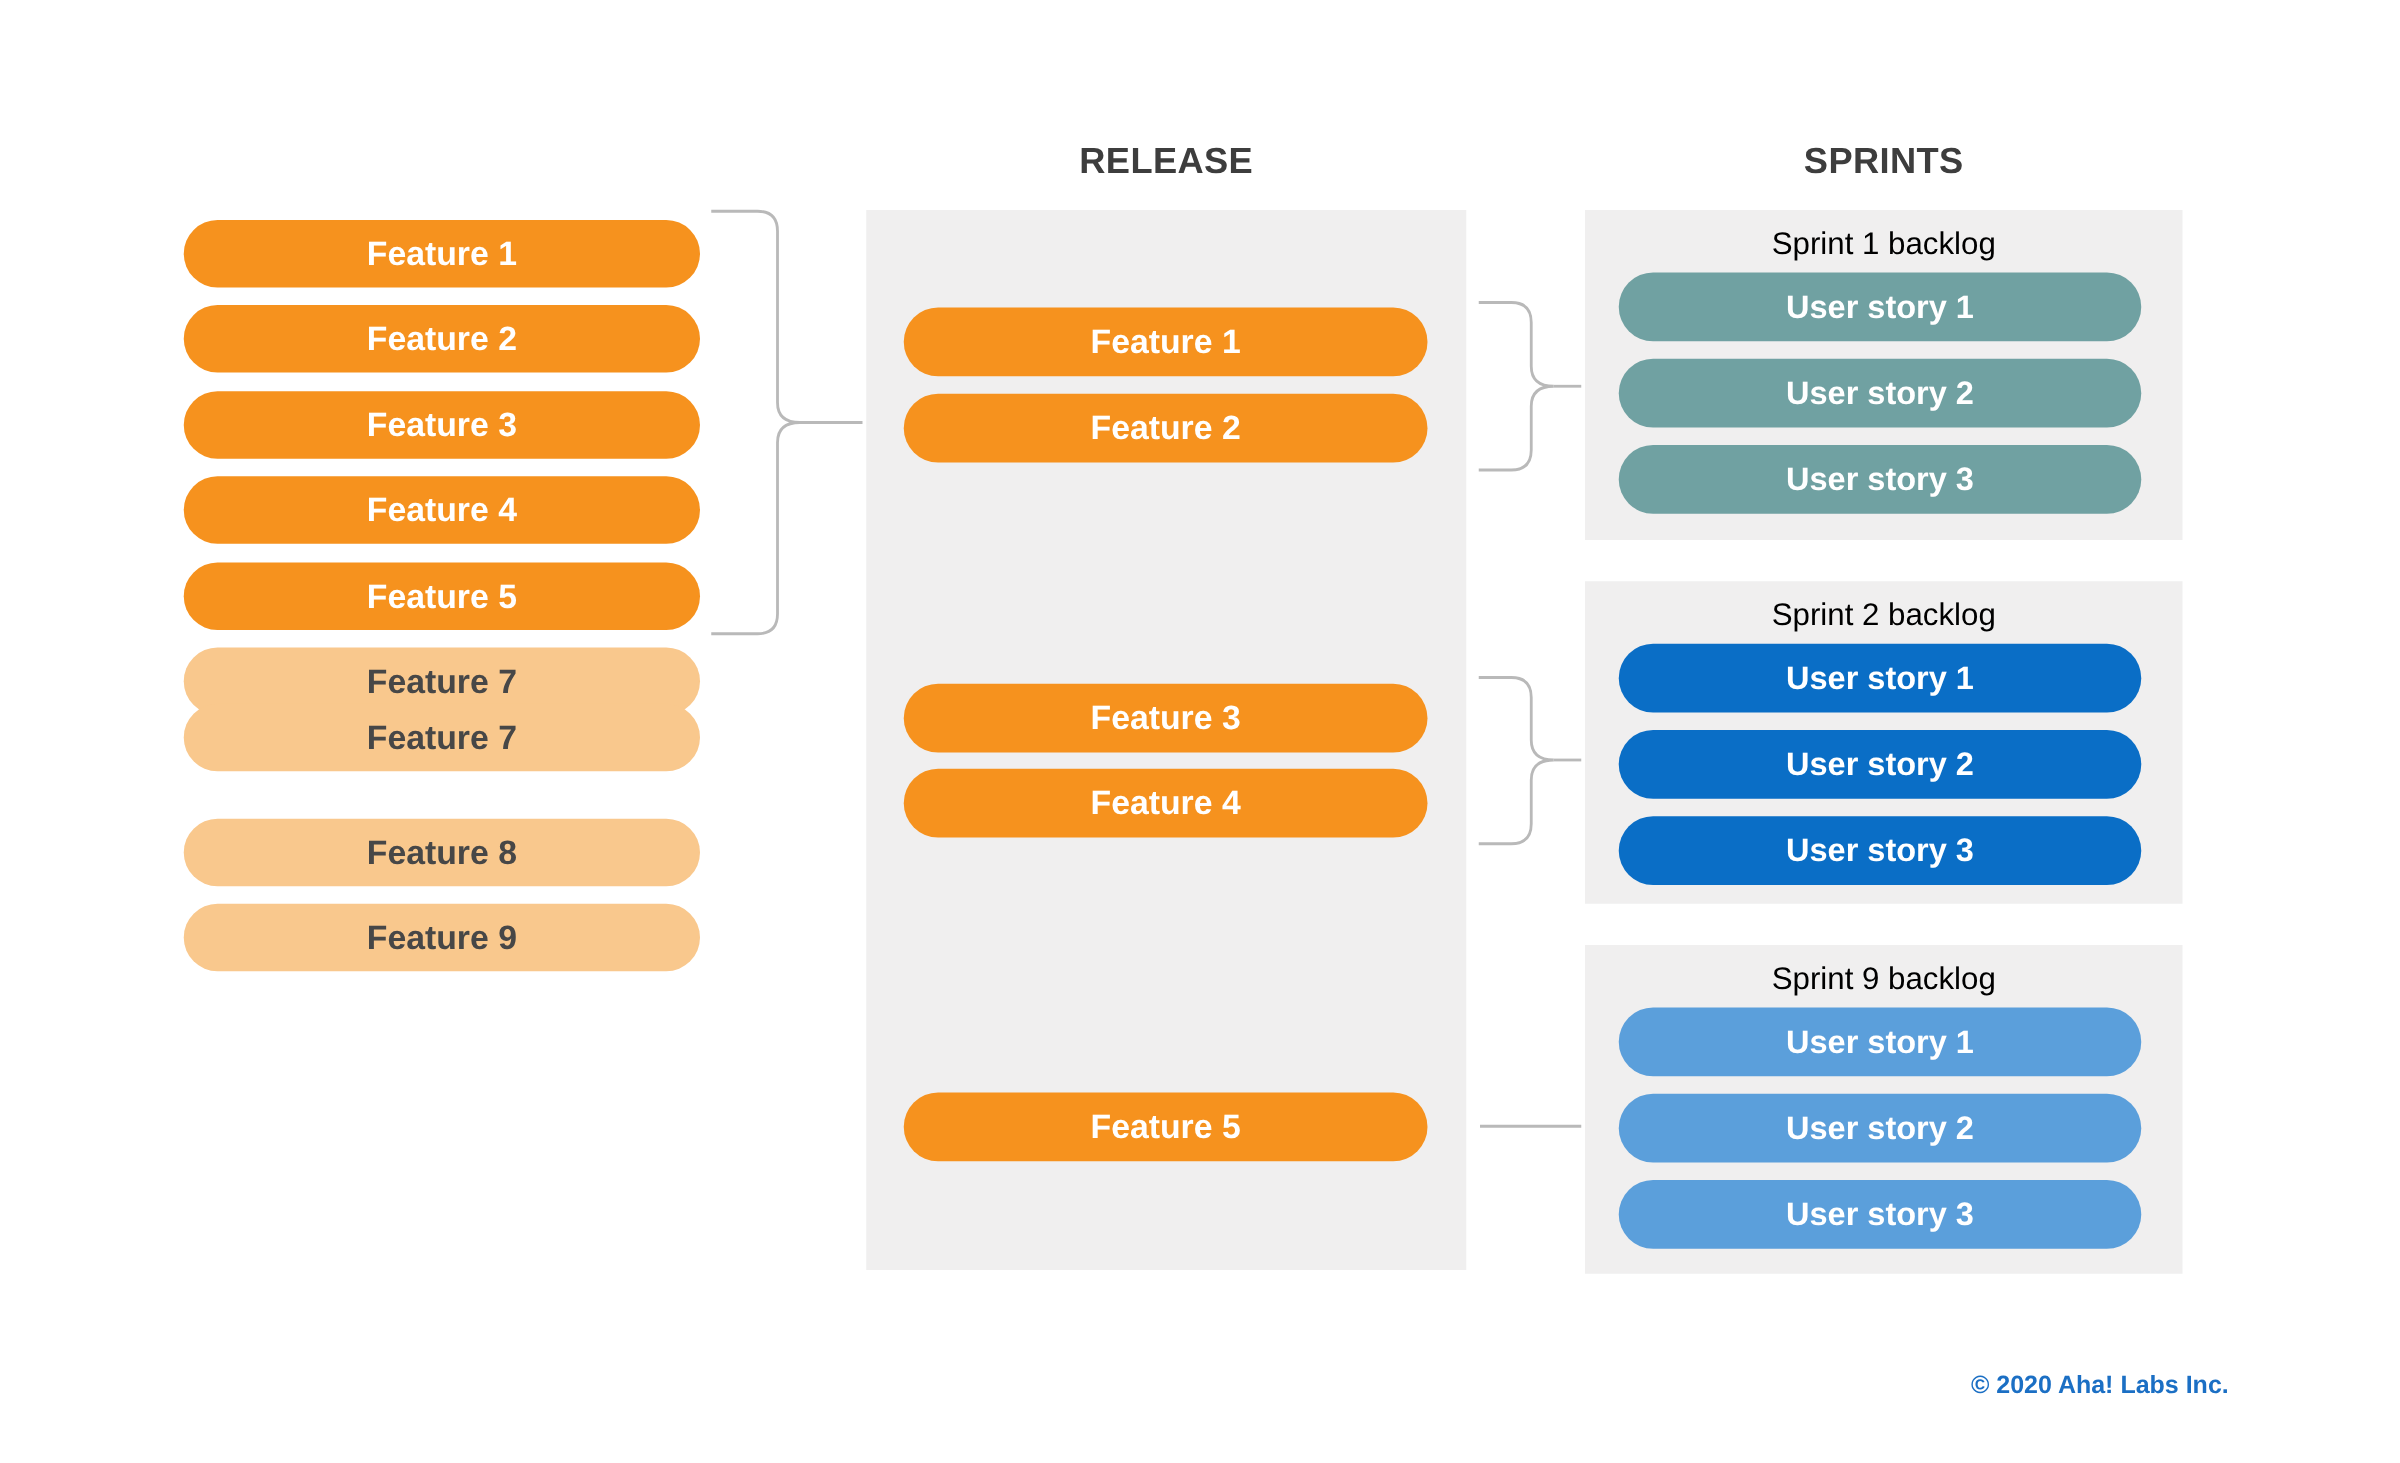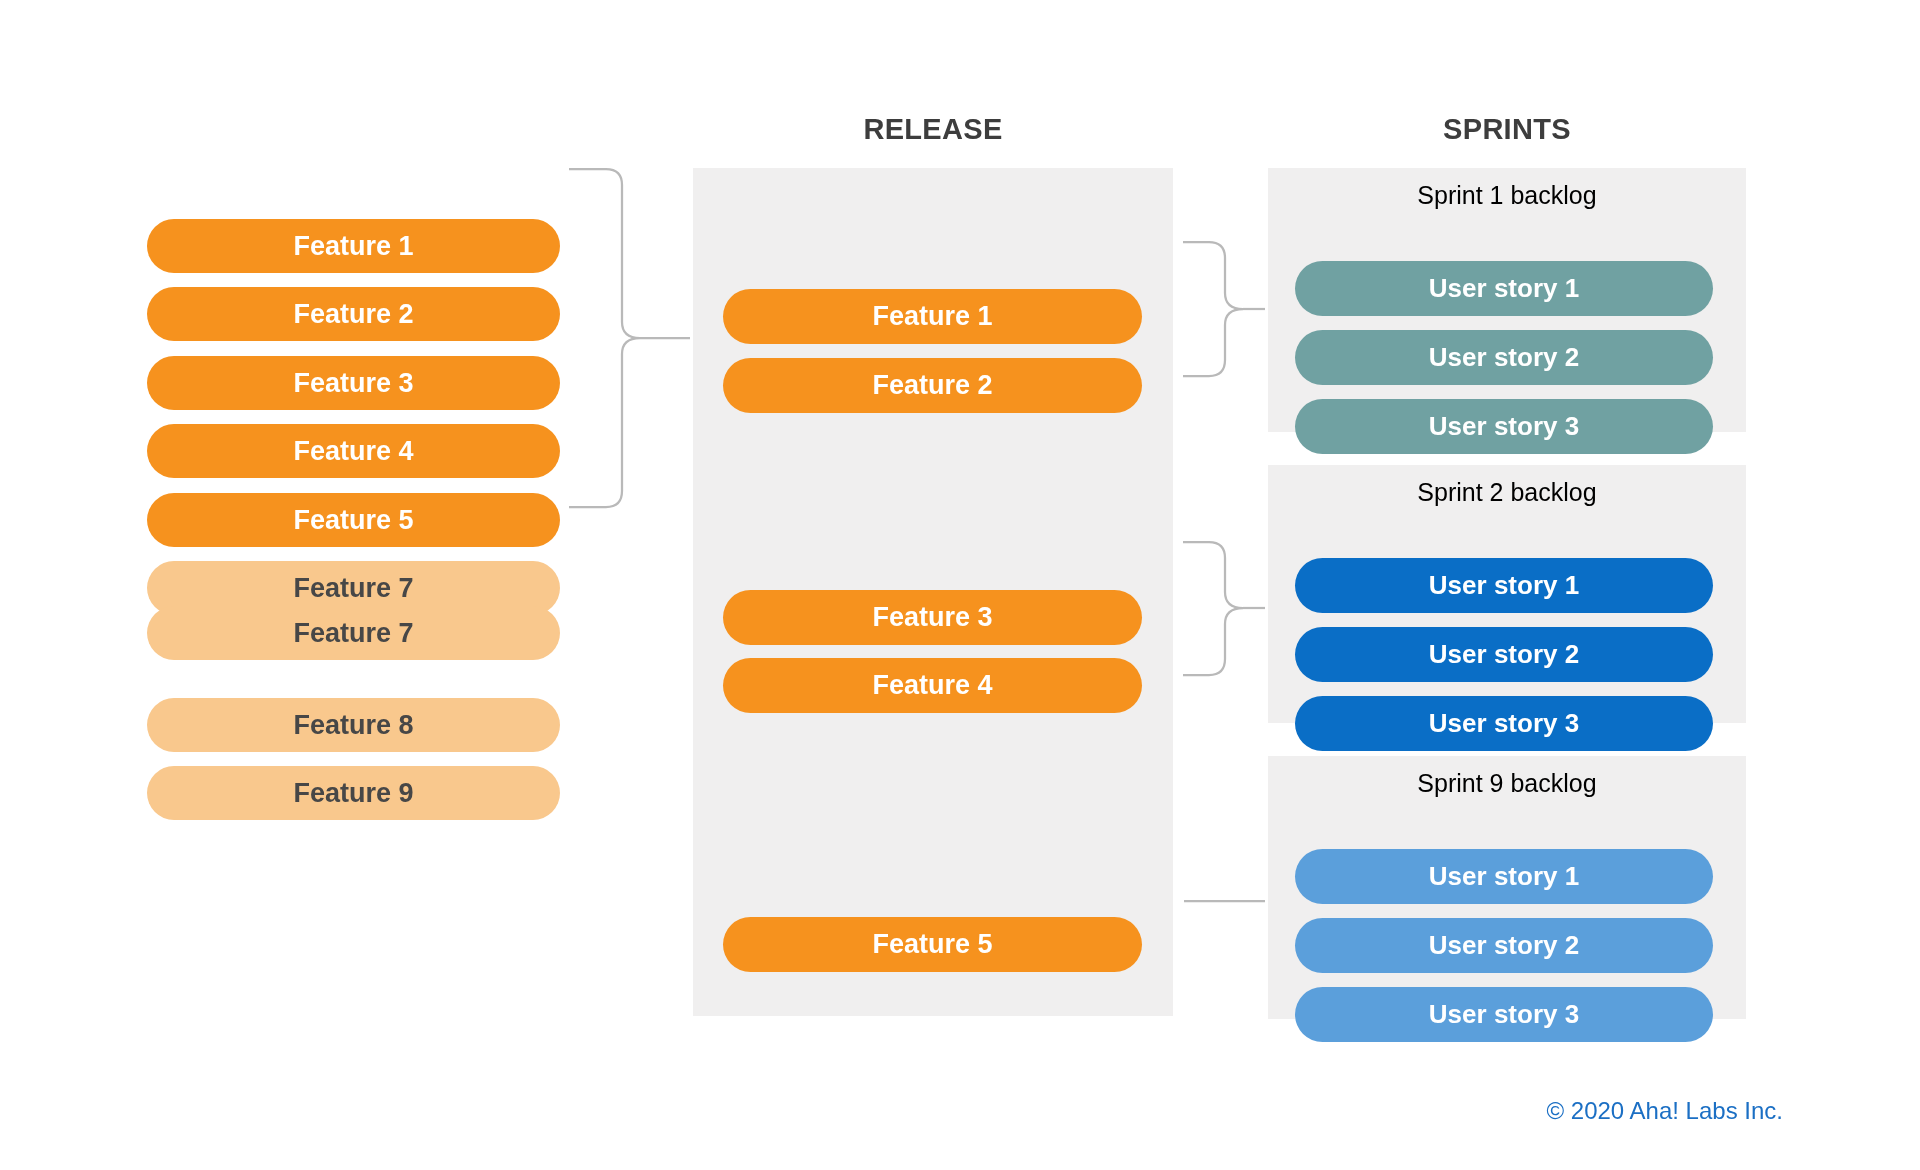--- a/index.html
+++ b/index.html
@@ -31,21 +31,20 @@
     position: absolute;
     height: 54px;
     border-radius: 28px;
     display: flex;
     align-items: center;
     justify-content: center;
     font-size: 27px;
     font-weight: bold;
     color: #ffffff;
     white-space: nowrap;
-    margin-top: 43px;
   }
   .backlog-pill { left: 147px; width: 413px; }
   .pill.dark  { background: var(--feature_dark, #f6921e); }
   .pill.light {
     background: var(--feature_light, #f9c88d);
     color: var(--pill_light_text, #474747);
   }
   .panel {
     position: absolute;
     background: var(--panel_bg, #f0efef);
@@ -83,22 +82,22 @@
     fill: none;
     stroke: var(--connector, #b9b9b9);
     stroke-width: 2.25px;
   }
   .copyright {
     position: absolute;
     left: 1498px;
     top: 1097px;
     width: 285px;
     text-align: right;
-    font-size: 24px;
-    font-weight: normal;
+    font-size: 20px;
+    font-weight: bold;
     color: var(--copyright_blue, #1b6fc4);
     white-space: nowrap;
   }
 </style>
 </head>
 <body>
 
 <div class="canvas">
 
   <div class="col-header" style="left:1268px;width:478px;">SPRINTS</div>

